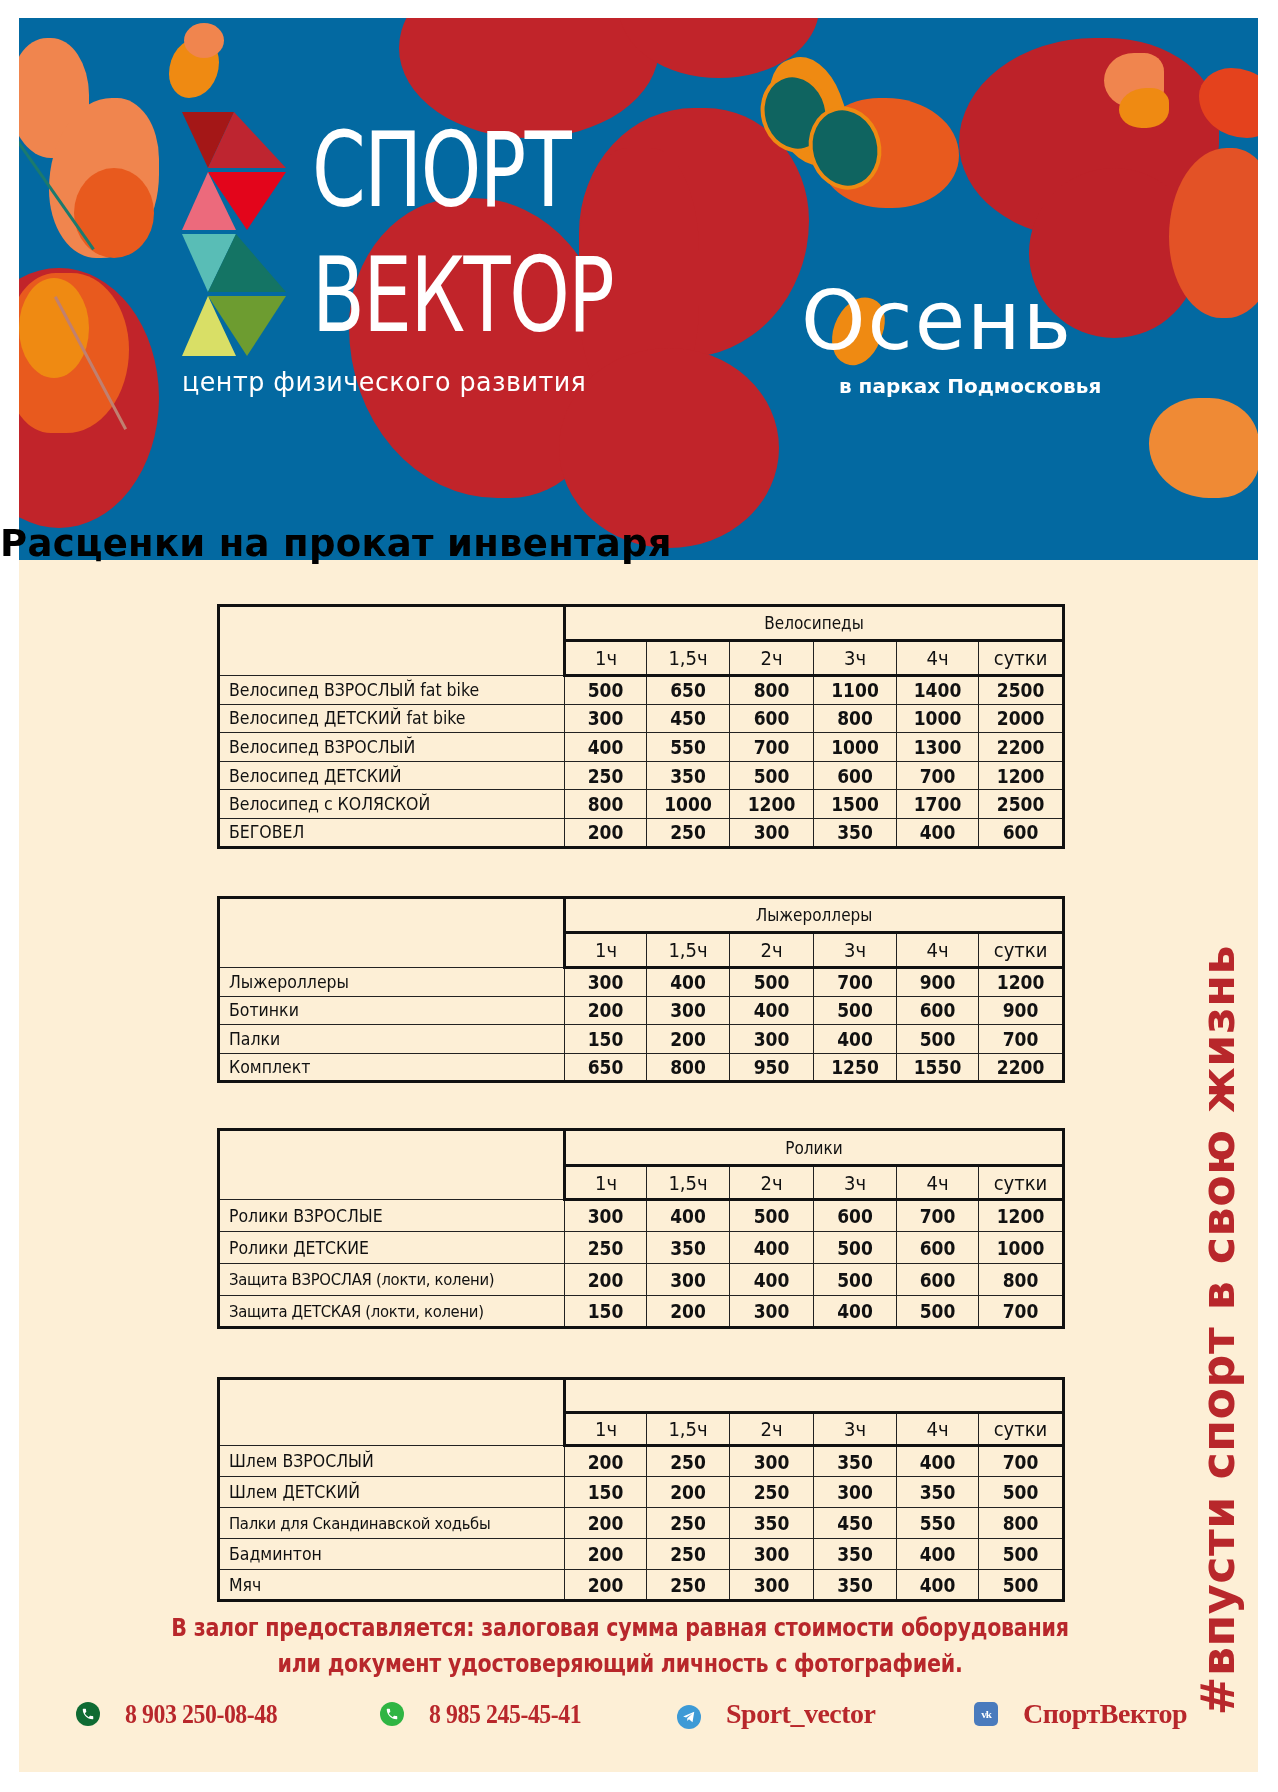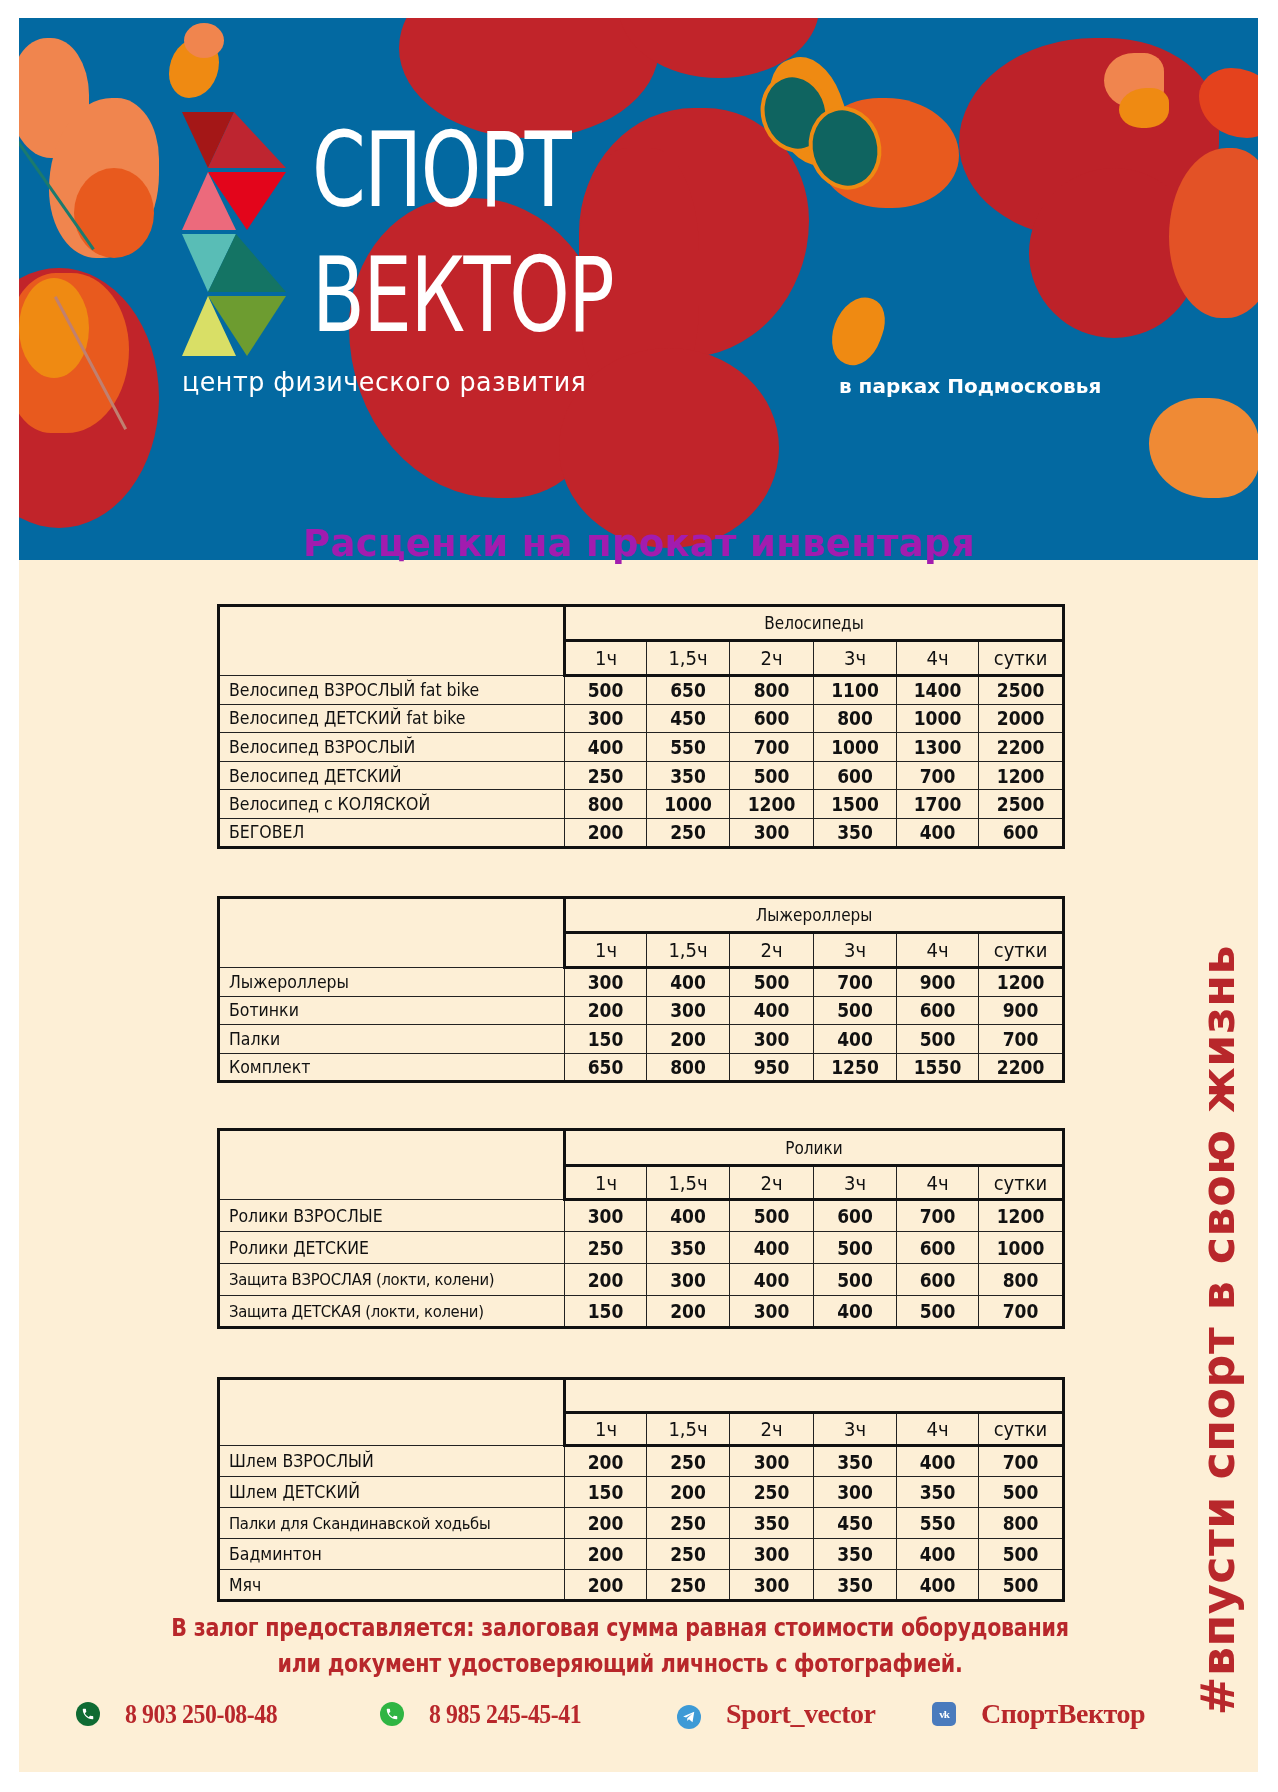--- a/index.html
+++ b/index.html
@@ -3,21 +3,21 @@
 <meta charset="utf-8">
 <style>
   html, body { margin:0; padding:0; }
   body { width:1278px; height:1792px; background:#ffffff; position:relative; overflow:hidden; font-family:"Liberation Sans", sans-serif; }
   .page { position:absolute; left:19px; top:18px; width:1239px; height:1754px; background:#fdefd6; }
   .banner { position:absolute; left:19px; top:18px; width:1239px; height:542px; background:#0369a1; overflow:hidden; }
   .blob { position:absolute; border-radius:50%; }
   .brand-line { position:absolute; color:#ffffff; font-family:"DejaVu Sans", sans-serif; font-weight:normal; letter-spacing:-2px; transform-origin:left top; }
   .brand-sub { position:absolute; color:#ffffff; font-family:"DejaVu Sans", sans-serif; font-size:27px; letter-spacing:0.5px; }
   .osen { position:absolute; color:#ffffff; font-family:"DejaVu Sans", sans-serif; font-weight:bold; }
-  .title { position:absolute; left:0; width:1278px; top:522px; text-align:center; color:#a21caf; font-family:"DejaVu Sans", sans-serif; font-weight:bold; font-size:37px; letter-spacing:0.3px; }
+  .title { position:absolute; left:0; width:1278px; top:522px; color:#000000; font-family:"DejaVu Sans", sans-serif; font-weight:bold; font-size:37px; letter-spacing:0.3px; }
   table.price { position:absolute; left:217px; width:845px; border-collapse:collapse; border:3px solid #111; table-layout:fixed; font-family:"DejaVu Sans Condensed", "DejaVu Sans", sans-serif; color:#111; }
   table.price td, table.price th { border:1.5px solid #222; padding:0; text-align:center; font-weight:normal; }
   table.price th.group { font-size:17px; border-bottom:3px solid #111; }
   table.price th.col { font-size:20px; }
   table.price td.name { text-align:left; padding-left:9px; font-size:17.5px; white-space:nowrap; overflow:hidden; }
   table.price td.num { font-weight:bold; font-size:19px; }
   table.price tr.head2 th { border-bottom:3px solid #111; }
   table.price td.blank { border-right:3px solid #111; }
   .deposit { position:absolute; left:0; width:1240px; text-align:center; color:#b8272b; font-weight:bold; font-family:"DejaVu Sans", sans-serif; font-size:24px; letter-spacing:-0.3px; }
   .contact { position:absolute; top:1699px; height:30px; display:flex; align-items:center; gap:25px; color:#b8272b; font-weight:bold; font-family:Liberation Serif, serif; font-size:28px; letter-spacing:-0.5px; }
@@ -71,20 +71,21 @@
     <polygon points="54,122 26,180 104,180" fill="#147464"></polygon>
     <polygon points="26,184 104,184 65,244" fill="#6d9c30"></polygon>
     <polygon points="26,184 0,244 54,244" fill="#d9df66"></polygon>
   </svg>
 
   <div class="brand-line" style="left:293px;top:100px;font-size:104px;line-height:104px;transform:scaleX(0.74);">СПОРТ</div>
   <div class="brand-line" style="left:293px;top:225px;font-size:104px;line-height:104px;transform:scaleX(0.74);">ВЕКТОР</div>
   <div class="brand-sub" style="left:163px;top:348px;transform:scaleX(0.94);transform-origin:left top;">центр физического развития</div>
 
   <div class="blob" style="left:815px;top:278px;width:48px;height:70px;background:#ef8a12;border-radius:55% 45% 50% 50%;transform:rotate(20deg);"></div>
+  <div class="osen" style="left:782px;top:262px;font-size:82px;line-height:82px;letter-spacing:2px;font-weight:normal;">Осень</div>
   <div class="osen" style="left:820px;top:357px;font-size:20px;line-height:22px;">в парках Подмосковья</div>
 </div>
 
 <div class="title">Расценки на прокат инвентаря</div>
 
 <table class="price" style="top:604px;">
   <colgroup>
       <col style="width:346px">
       <col style="width:82px">
       <col style="width:83px">
@@ -379,17 +380,17 @@
 </div>
 <div class="contact" style="left:677px;">
   <span class="ico" style="background:#3d9ad6;margin-top:6px;">
     <svg width="14" height="14" viewBox="0 0 24 24">
         <path d="M2 11l19-8-3 18-6-5-3 3v-5l9-8-11 7z" fill="#fff"></path>
       </svg>
   </span>
   <span>Sport_vector</span>
 </div>
 <div class="contact" style="left:932px;">
-  <span class="ico" style="background:#4a7bbd;border-radius:5px;font-size:11px;color:#fff;font-weight:bold;letter-spacing:-1px;">vk</span>
+  <span class="ico" style="background:#4a7bbd;border-radius:5px;font-size:11px;color:#fff;font-weight:bold;letter-spacing:-1px;margin-left:42px;">vk</span>
   <span>СпортВектор</span>
 </div>
 
 <div class="hashtag">#впусти спорт в свою жизнь</div>
 
 </body></html>

